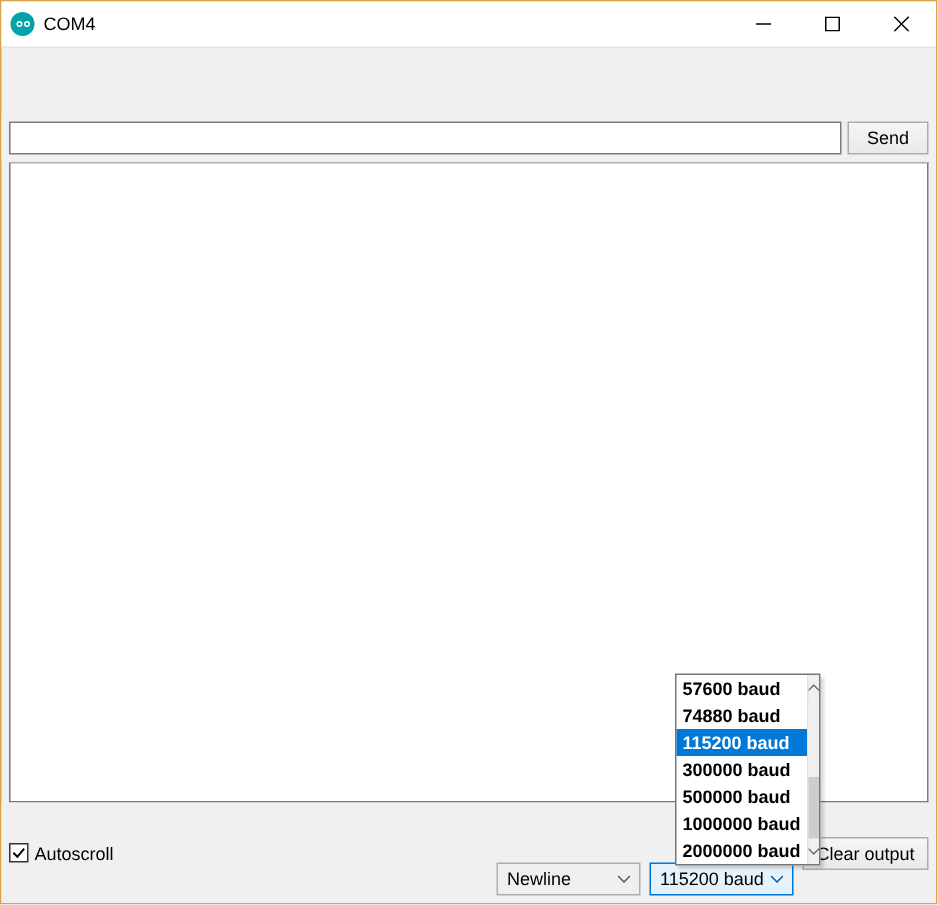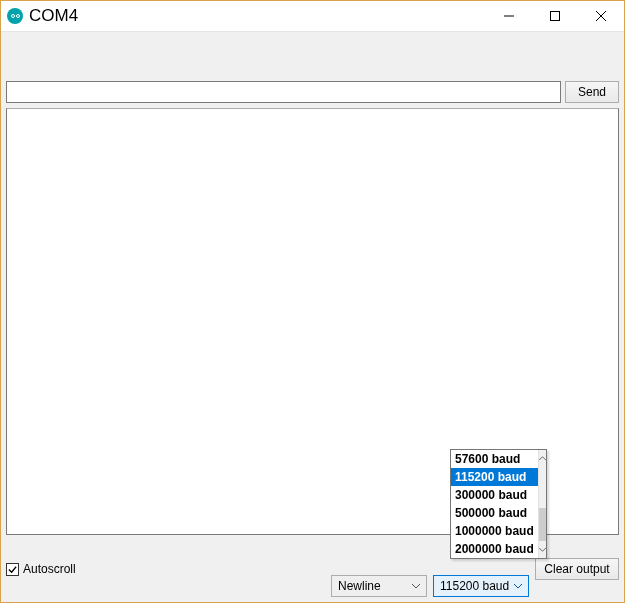--- a/index.html
+++ b/index.html
@@ -43,21 +43,21 @@
     gap: 1px;
   }
   .app-icon-inner span {
     width: 4px;
     height: 4px;
     border: 1px solid #fff;
     border-radius: 50%;
     box-sizing: border-box;
   }
   .title-text {
-    font-size: 17px;
+    font-size: 12px;
     color: #000;
   }
   .win-controls {
     margin-left: auto;
     display: flex;
     height: 100%;
   }
   .win-btn {
     width: 46px;
     display: flex;
@@ -112,21 +112,21 @@
   .bottom-bar {
     display: flex;
     align-items: center;
     padding: 5px;
     gap: 6px;
     background: #f0f0f0;
     position: relative;
   }
   .checkbox-wrap {
     display: flex;
-    align-items: flex-end;
+    align-items: flex-start;
     gap: 4px;
   }
   .checkbox {
     width: 13px;
     height: 13px;
     border: 1px solid #333;
     background: #fff;
     box-sizing: border-box;
     display: flex;
     align-items: center;
@@ -287,20 +287,21 @@
           </svg>
       </span>
     </div>
     <button class="btn clear-btn">Clear output</button>
   </div>
 
   <div class="dropdown">
     <div class="dd-body">
       <div class="dd-list">
         <div class="dd-item">57600 baud</div>
+        <div class="dd-item">74880 baud</div>
         <div class="dd-item selected">115200 baud</div>
         <div class="dd-item">300000 baud</div>
         <div class="dd-item">500000 baud</div>
         <div class="dd-item">1000000 baud</div>
         <div class="dd-item">2000000 baud</div>
       </div>
       <div class="dd-scroll">
         <div class="scroll-btn">
           <svg viewBox="0 0 8 8">
               <polyline points="0,6 4,2 8,6" fill="none" stroke="#555" stroke-width="1"></polyline>

